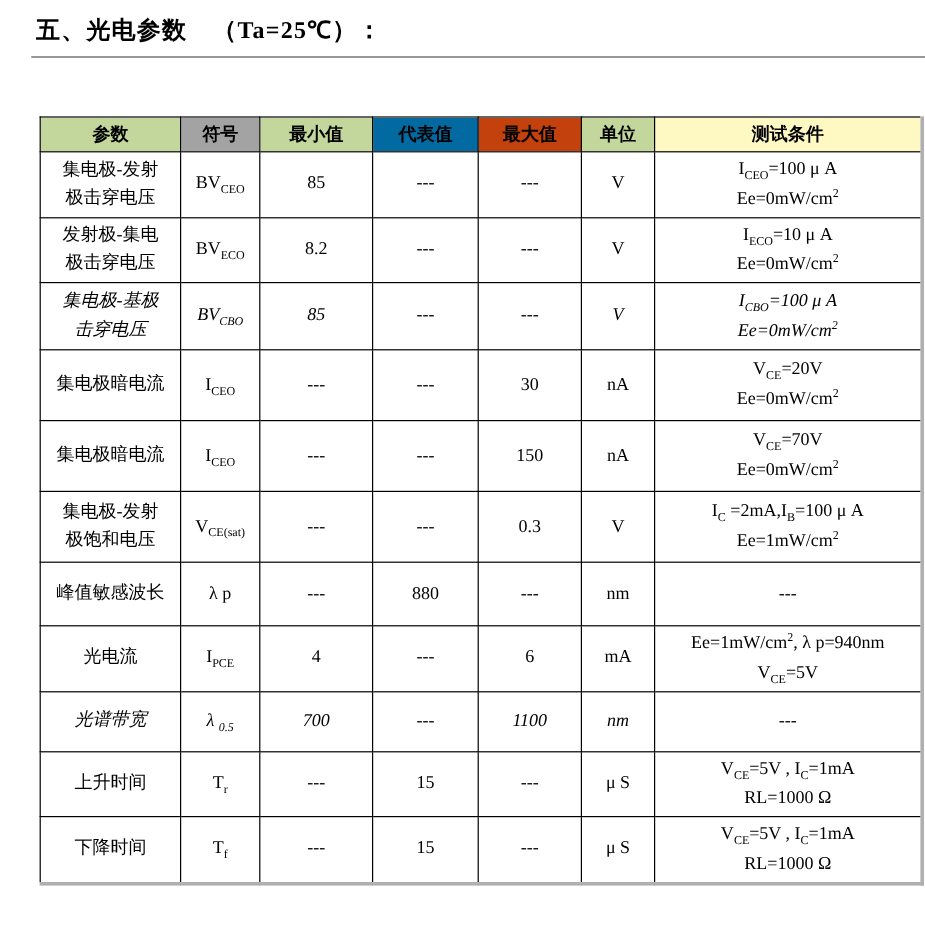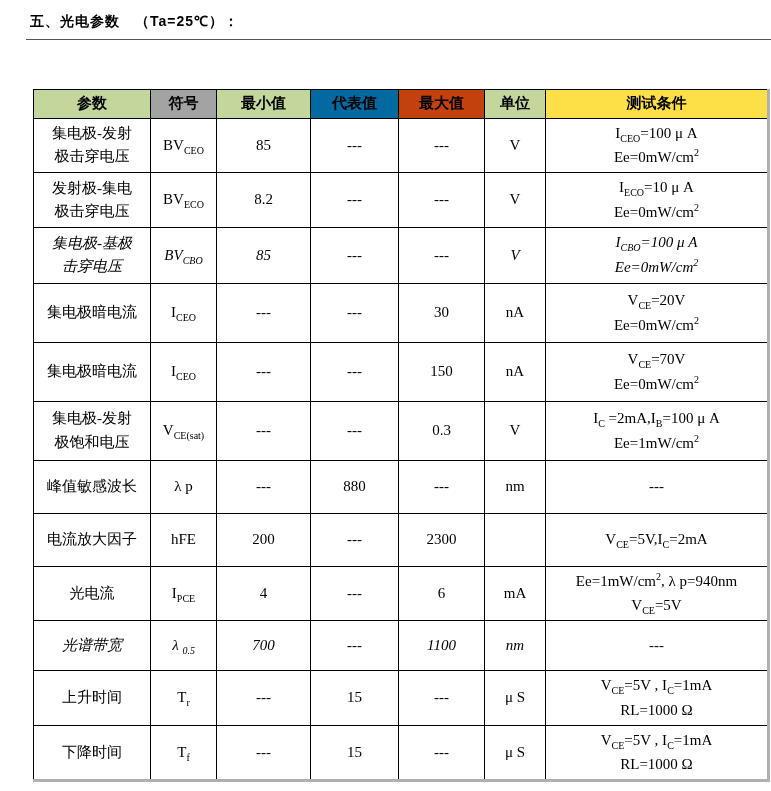--- a/index.html
+++ b/index.html
@@ -7,22 +7,22 @@
     position:relative;
     width:771px;height:791px;
     background:#ffffff;
     font-family:"Liberation Serif","DejaVu Serif",serif;
     color:#000;
     box-sizing:border-box;
     padding:12px 0 0 30px;
   }
   .title{
     margin:0;
-    font-family:Liberation Sans, sans-serif;
-    font-size:14px;
+    font-family:Liberation Serif, serif;
+    font-size:20px;
     font-weight:700;
     letter-spacing:1px;
     line-height:1.4;
   }
   .title-rule{
     margin-left:-4px;
     width:745px;
     border-bottom:1px solid #555;
     margin-top:7px;
   }
@@ -83,21 +83,21 @@
       <col style="width:223px">
     </colgroup>
     <thead>
       <tr data-name="header-row">
         <th data-name="col-header-parameter" style="background: rgb(195, 214, 155);">参数</th>
         <th data-name="col-header-symbol" style="background: #a3a3a3;">符号</th>
         <th data-name="col-header-min" style="background: rgb(195, 214, 155); margin-left: 36px;">最小值</th>
         <th data-name="col-header-typical" style="background: #0369a1;">代表值</th>
         <th data-name="col-header-max" style="background: #c2410c;">最大值</th>
         <th data-name="col-header-unit" style="background: rgb(195, 214, 155);">单位</th>
-        <th data-name="col-header-test-conditions" style="background: #fde047;">测试条件</th>
+        <th data-name="col-header-test-conditions" style="background: #fef9c3;">测试条件</th>
       </tr>
     </thead>
     <tbody data-name="parameters-table-body">
         <tr data-name="table-row" style="height: 49px;">
           <td data-name="param-cell">集电极-发射<br>极击穿电压</td>
           <td data-name="symbol-cell"><span>BV</span><sub>CEO</sub></td>
           <td data-name="min-value-cell">85</td>
           <td data-name="typical-value-cell">---</td>
           <td data-name="max-value-cell">---</td>
           <td data-name="unit-cell">V</td>
@@ -171,31 +171,20 @@
           <td data-name="symbol-cell"><span>λ p</span></td>
           <td data-name="min-value-cell">---</td>
           <td data-name="typical-value-cell">880</td>
           <td data-name="max-value-cell">---</td>
           <td data-name="unit-cell">nm</td>
           <td data-name="conditions-cell">
             <div><span>---</span></div>
           </td>
         </tr>
         <tr data-name="table-row" style="height: 53px;">
-          <td data-name="param-cell">电流放大因子</td>
-          <td data-name="symbol-cell"><span>hFE</span></td>
-          <td data-name="min-value-cell">200</td>
-          <td data-name="typical-value-cell">---</td>
-          <td data-name="max-value-cell">2300</td>
-          <td data-name="unit-cell"></td>
-          <td data-name="conditions-cell">
-            <div><span>V</span><sub>CE</sub><span>=5V,I</span><sub>C</sub><span>=2mA</span></div>
-          </td>
-        </tr>
-        <tr data-name="table-row" style="height: 53px;">
           <td data-name="param-cell">光电流</td>
           <td data-name="symbol-cell"><span>I</span><sub>PCE</sub></td>
           <td data-name="min-value-cell">4</td>
           <td data-name="typical-value-cell">---</td>
           <td data-name="max-value-cell">6</td>
           <td data-name="unit-cell">mA</td>
           <td data-name="conditions-cell">
             <div><span>Ee=1mW/cm</span><sup>2</sup><span>, λ p=940nm</span></div>
             <div><span>V</span><sub>CE</sub><span>=5V</span></div>
           </td>

